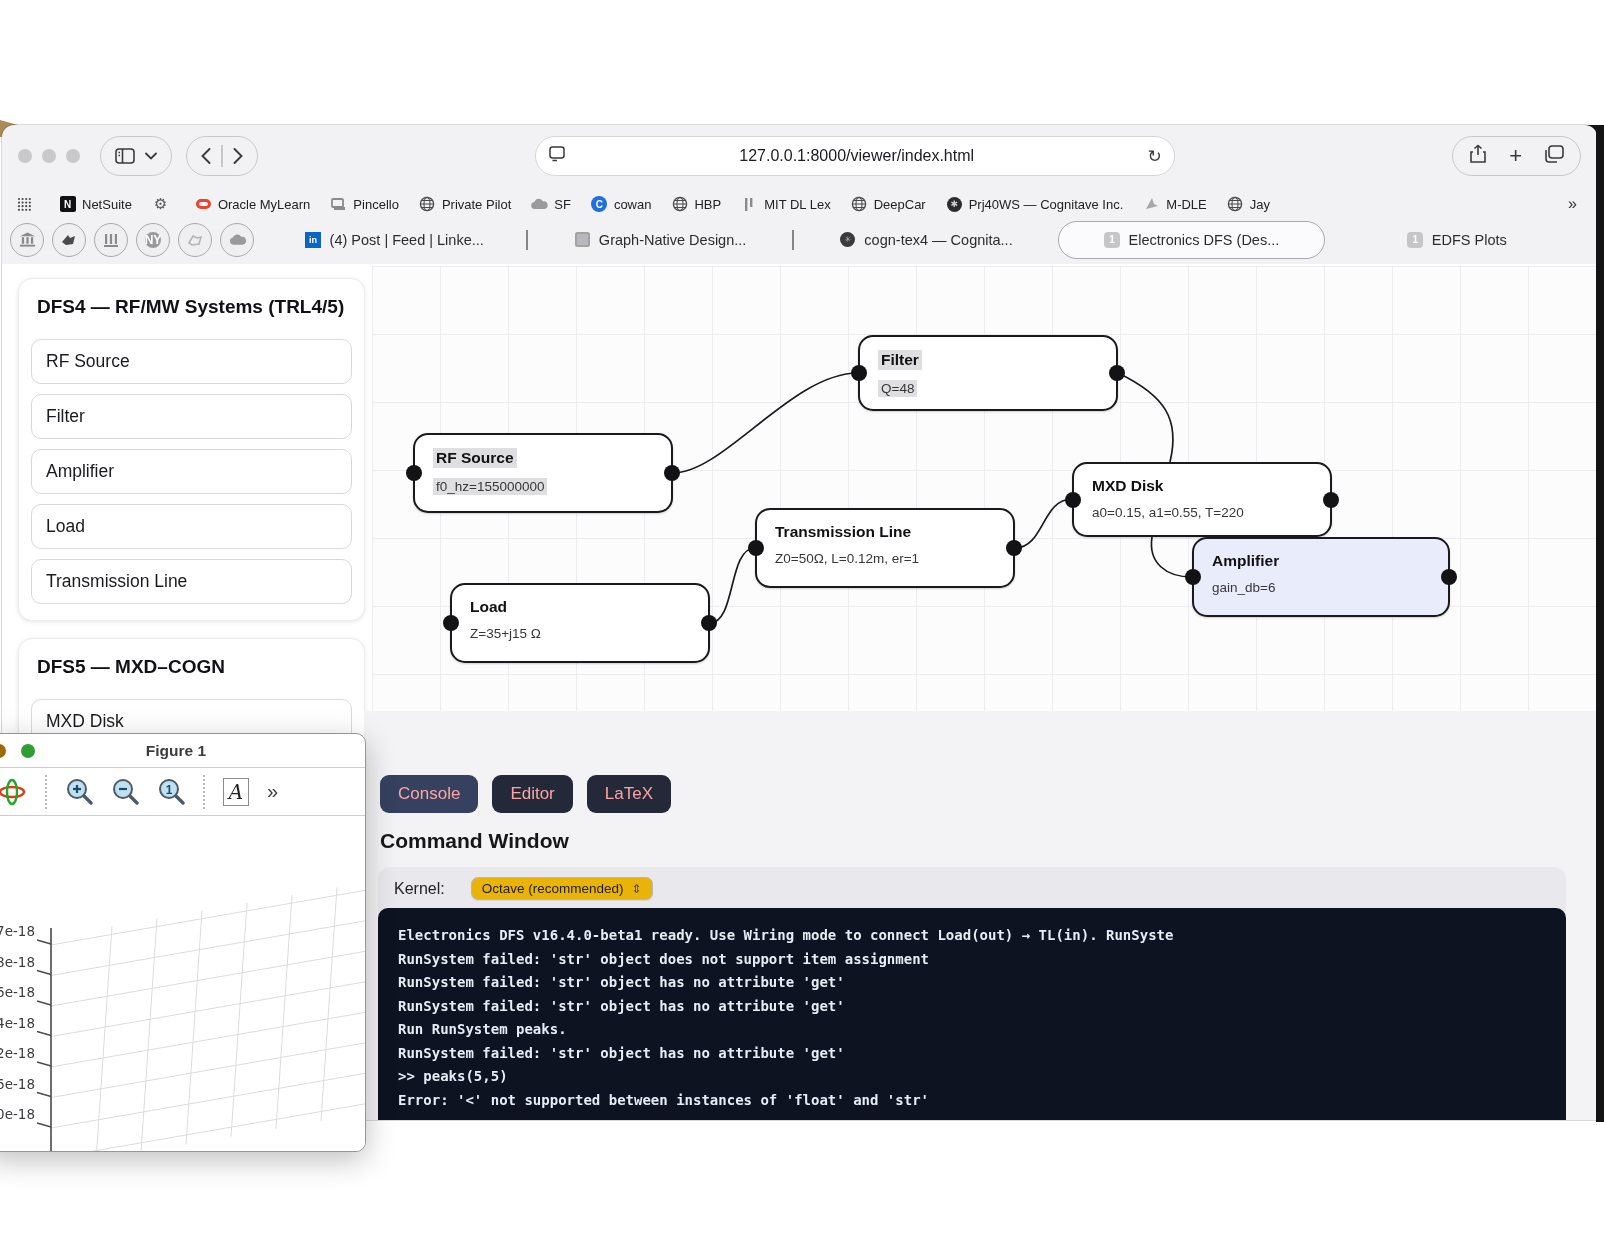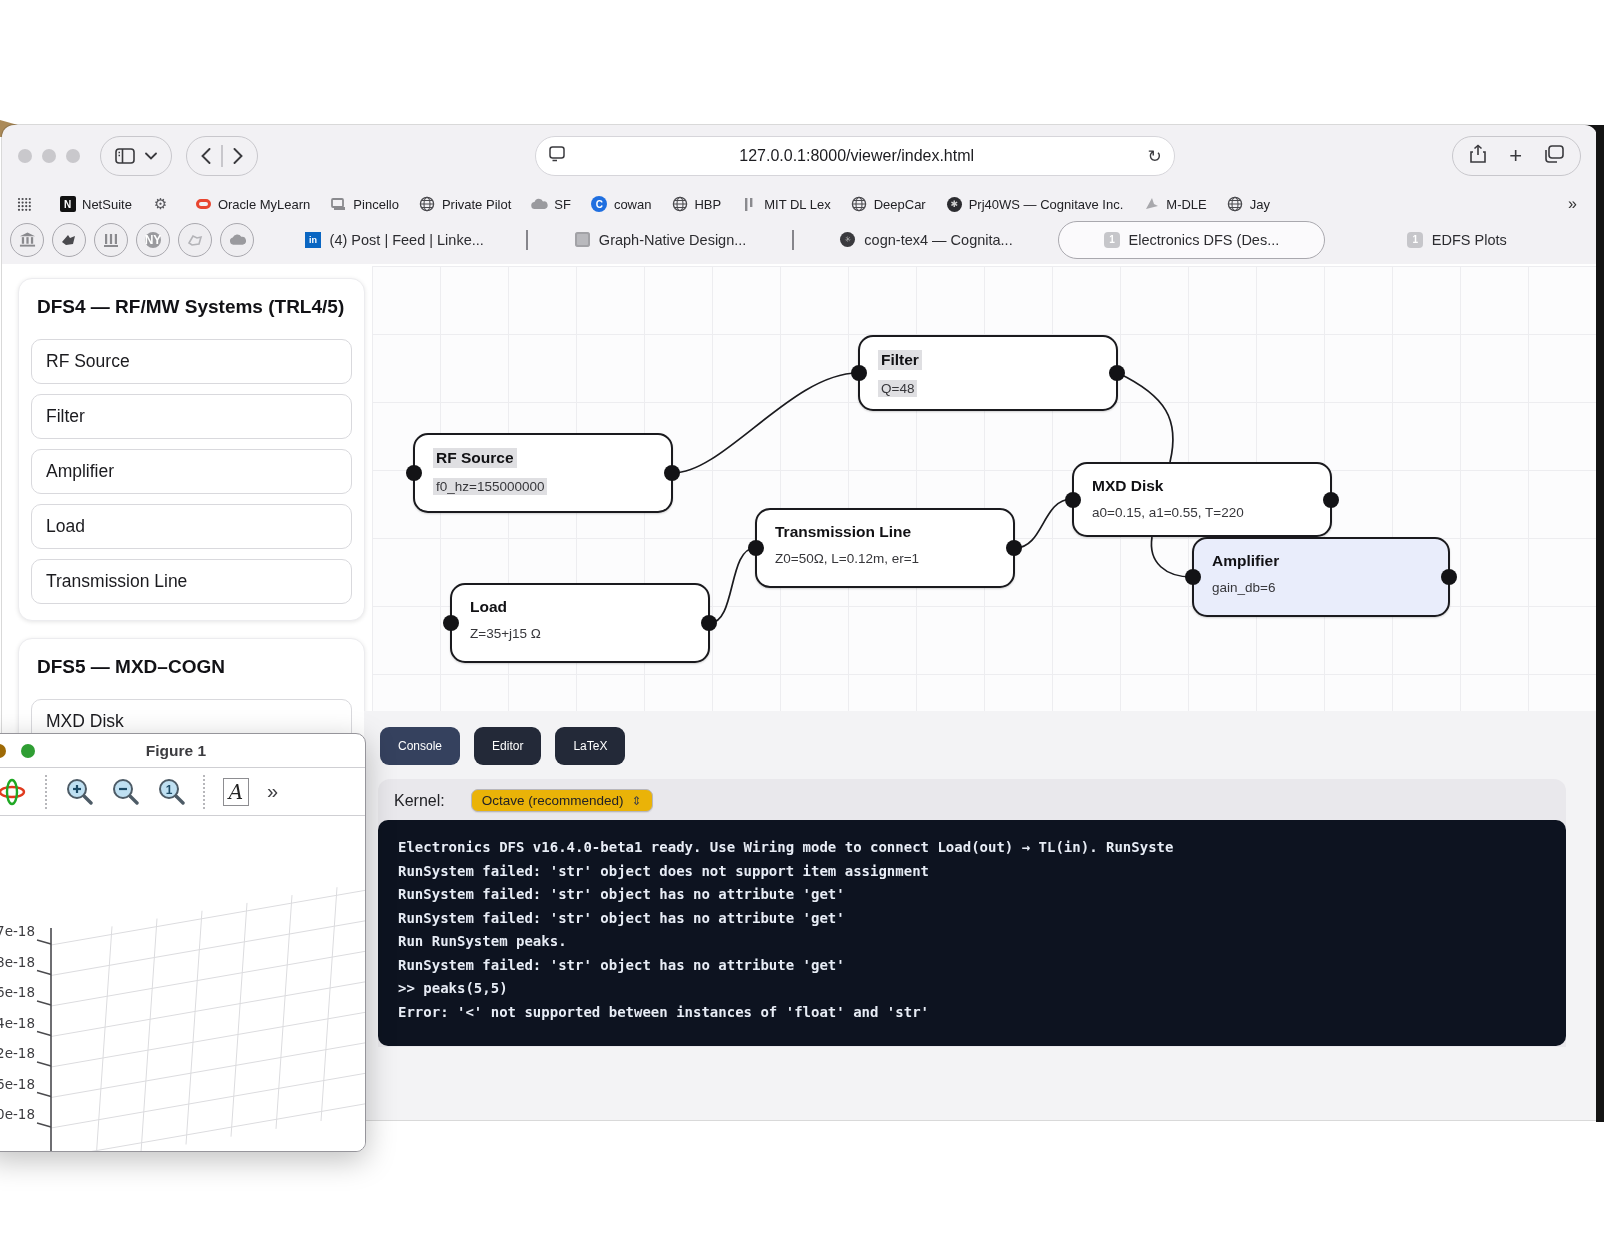--- a/index.html
+++ b/index.html
@@ -64,21 +64,21 @@
   
   .side-card { position:absolute; left:16px; width:347px; background:#ffffff; border:1px solid #ececef; border-radius:14px; box-shadow:0 1px 4px rgba(0,0,0,.10); padding:16px 12px; }
   .side-card.c1 { top:14px; }
   .side-card.c2 { top:374px; height:150px; }
   .side-title { font-size:19px; font-weight:bold; color:#121216; line-height:1.25; padding:0 6px 10px 6px; }
   .side-item { height:45px; border:1px solid #d9d9dd; border-radius:10px; display:flex; align-items:center; padding:0 14px; font-size:17.5px; color:#1b1b1f; background:#fff; margin-top:10px; }
 
   
   .bottom { position:absolute; left:362px; top:447px; width:1233px; height:409px; background:#f3f3f5; }
   .panel-tabs { display:flex; gap:14px; padding:16px 0 0 16px; }
-  .ptab-btn { height:38px; padding:0 18px; border:none; border-radius:9px; background:#232938; color:#ffffff; font-size:12px; font-family:"Liberation Sans",sans-serif; display:flex; align-items:center; }
+  .ptab-btn { height:38px; padding:0 18px; border:none; border-radius:9px; background:#232938; color:#fca5a5; font-size:17px; font-family:"Liberation Sans",sans-serif; display:flex; align-items:center;margin-top:48px; }
   .ptab-btn.active { background:#35415e; }
   .cmd-heading { font-size:21px; font-weight:bold; color:#16161a; padding:16px 0 0 16px; }
   .kernel-wrap { margin:14px 0 0 14px; width:1188px; height:268px; background:#e9e8ec; border-radius:12px 12px 0 0; }
   .kernel-row { display:flex; align-items:center; gap:26px; padding:10px 0 8px 16px; }
   .kernel-label { font-size:16px; color:#222226; }
   .kernel-select { display:flex; align-items:center; gap:8px; background:#eab308; border:1px solid #b8b7bc; border-radius:7px; padding:3px 10px; font-size:13.5px; color:#222226; box-shadow:0 1px 1px rgba(0,0,0,.08); }
   .kernel-select .ud { font-size:12px; color:#444; }
   .console { width:100%; height:226px; background:#0d1320; border-radius:10px; padding:16px 20px; overflow:hidden; }
   .cline { font-family:"DejaVu Sans Mono", monospace; font-size:14px; font-weight:bold; color:#e7ecf5; line-height:23.5px; white-space:pre; }
 
@@ -467,20 +467,21 @@
           </div>
       </div>
 
       <div class="bottom">
 
         <div class="panel-tabs">
             <button class="ptab-btn active">Console</button>
             <button class="ptab-btn">Editor</button>
             <button class="ptab-btn">LaTeX</button>
           </div>
+        <div class="cmd-heading">Command Window</div>
         <div class="kernel-wrap">
           <div class="kernel-row">
             <span class="kernel-label">Kernel:</span>
             <span class="kernel-select">
               <span>Octave (recommended)</span>
               <span class="ud">⇕</span>
             </span>
           </div>
 
           <div class="console">

